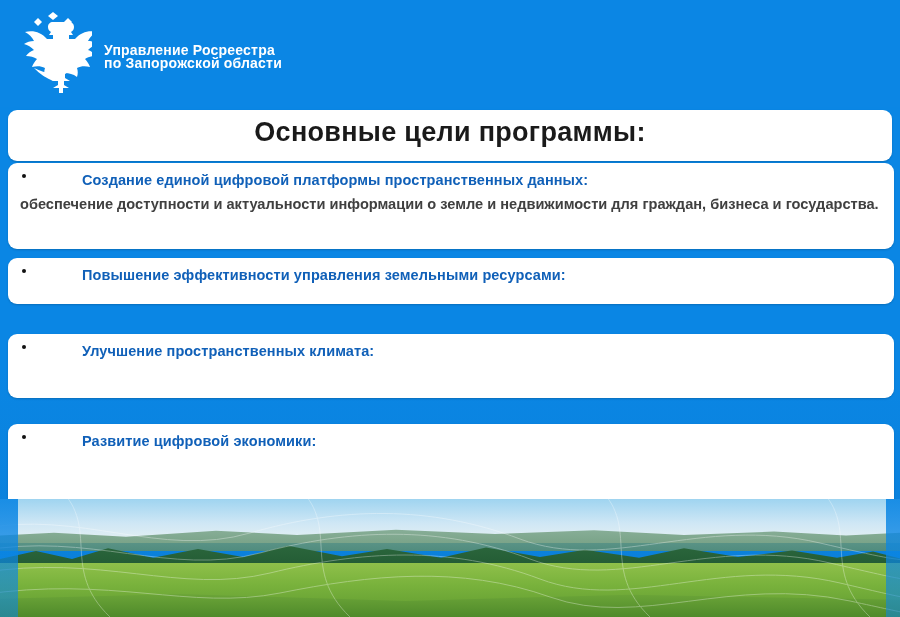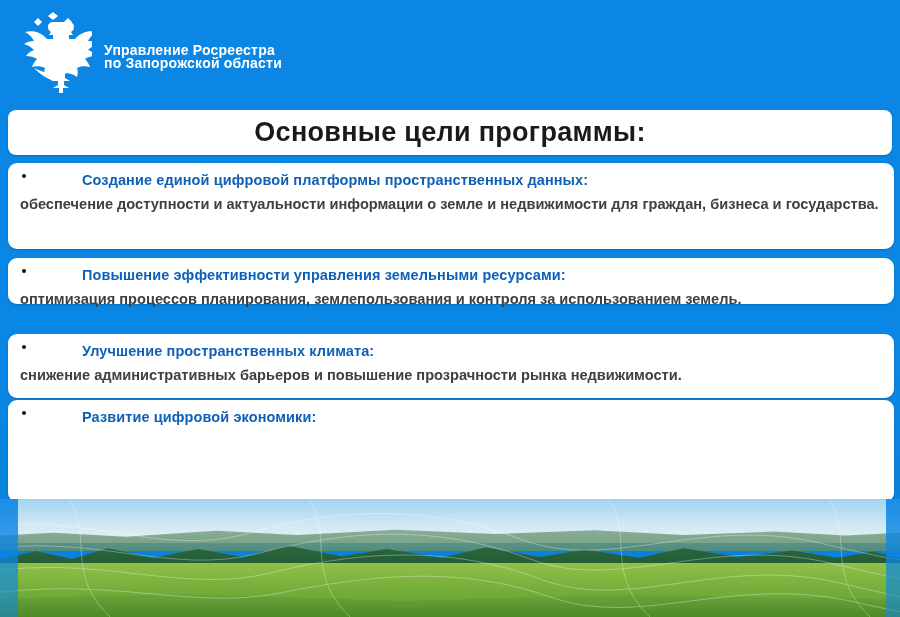--- a/index.html
+++ b/index.html
@@ -52,22 +52,21 @@
   .card {
     position: absolute;
     background: #ffffff;
     border-radius: 9px;
     box-shadow: 0 1px 2px rgba(0,0,0,0.18);
   }
   .title-card {
     left: 8px;
     top: 110px;
     width: 884px;
-    height: 45px;
-    border-radius: 8px;
+    height: 51px;
   }
   .title-text {
     position: absolute;
     width: 100%;
     top: 7px;
     text-align: center;
     font-size: 27px;
     font-weight: bold;
     color: #1a1a1a;
     letter-spacing: 0.3px;
@@ -104,21 +103,21 @@
     right: 10px;
     font-size: 14.6px;
     font-weight: bold;
     color: #404040;
     line-height: 21px;
   }
 
   #card1 { top: 163px; height: 84px; }
   #card2 { top: 258px; height: 44px; }
   #card3 { top: 334px; height: 62px; }
-  #card4 { top: 400px; height: 100px; }
+  #card4 { top: 424px; height: 100px; }
 
   
   .landscape {
     position: absolute;
     left: 0;
     bottom: 0;
     width: 900px;
     height: 118px;
     overflow: hidden;
   }
@@ -212,27 +211,25 @@
 
   <div class="card bullet-card" id="card1">
     <span class="bullet-dot"></span>
     <div class="bullet-head">Создание единой цифровой платформы пространственных данных:</div>
     <div class="bullet-body">обеспечение доступности и актуальности информации о земле и недвижимости для граждан, бизнеса и государства.</div>
   </div>
 
   <div class="card bullet-card" id="card2">
     <span class="bullet-dot"></span>
     <div class="bullet-head">Повышение эффективности управления земельными ресурсами:</div>
-    <div class="bullet-body">оптимизация процессов планирования, землепользования и контроля за использованием земель.</div>
   </div>
 
   <div class="card bullet-card" id="card3">
     <span class="bullet-dot"></span>
     <div class="bullet-head">Улучшение пространственных климата:</div>
-    <div class="bullet-body">снижение административных барьеров и повышение прозрачности рынка недвижимости.</div>
   </div>
 
   <div class="card bullet-card" id="card4">
     <span class="bullet-dot"></span>
     <div class="bullet-head">Развитие цифровой экономики:</div>
   </div>
 
   <div class="landscape">
     <div class="sky"></div>
     <div class="far-hills"></div>

